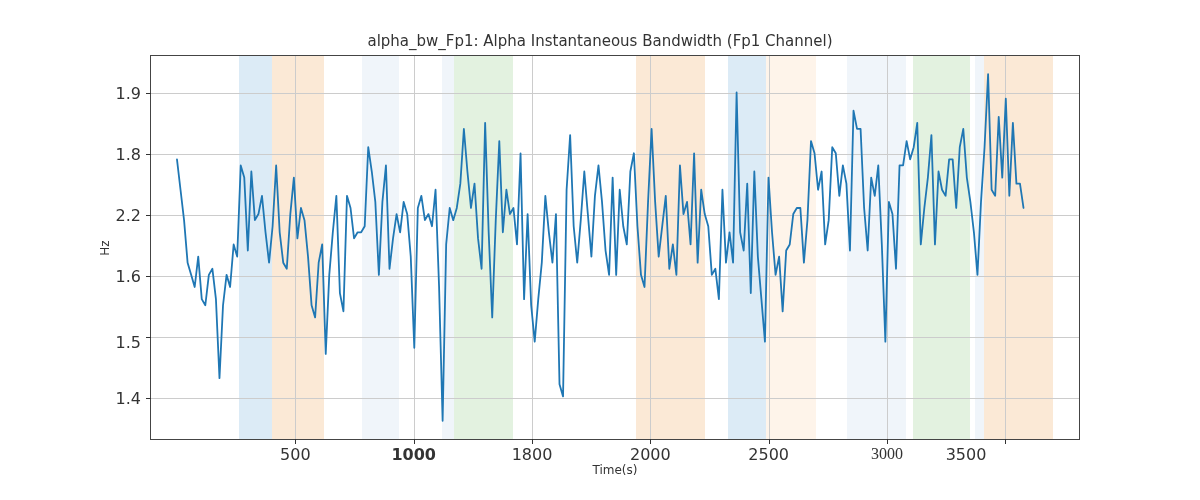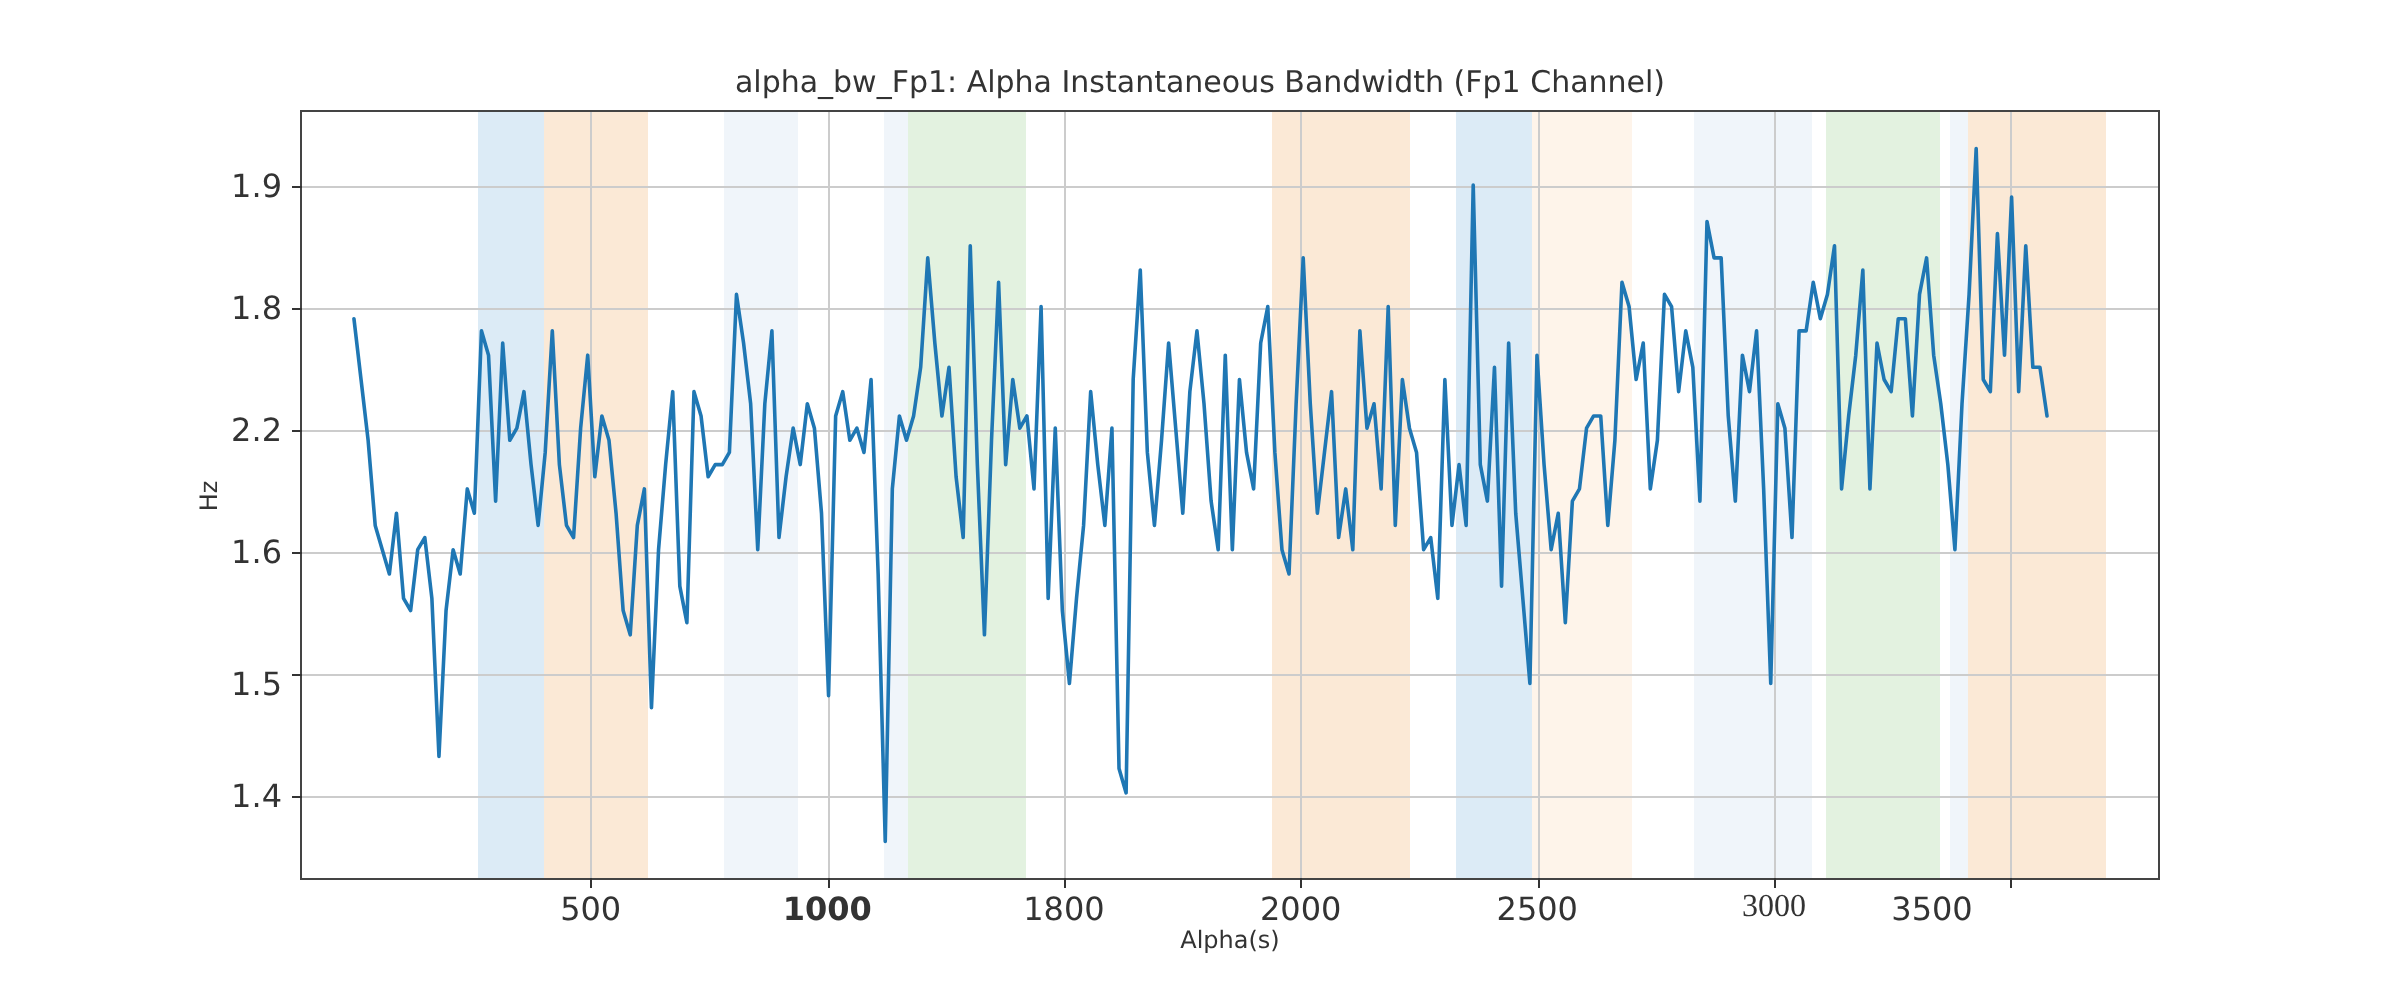--- a/index.html
+++ b/index.html
@@ -187,16 +187,16 @@
         <div class="tick-mark-y" style="top: 220px;"></div>
         <div class="tick-y" style="top: 220px;">1.6</div>
         <div class="tick-mark-y" style="top: 158.889px;"></div>
         <div class="tick-y" style="top: 158.889px;">2.2</div>
         <div class="tick-mark-y" style="top: 97.7778px;"></div>
         <div class="tick-y" style="top: 97.7778px;">1.8</div>
         <div class="tick-mark-y" style="top: 36.6667px;"></div>
         <div class="tick-y" style="top: 36.6667px;">1.9</div>
       </div>
 
-    <div class="xlabel">Alpha(s)</div>
+    <div class="xlabel">Time(s)</div>
     <div class="ylabel">Hz</div>
   </div>
 </div>
 
 </body></html>

